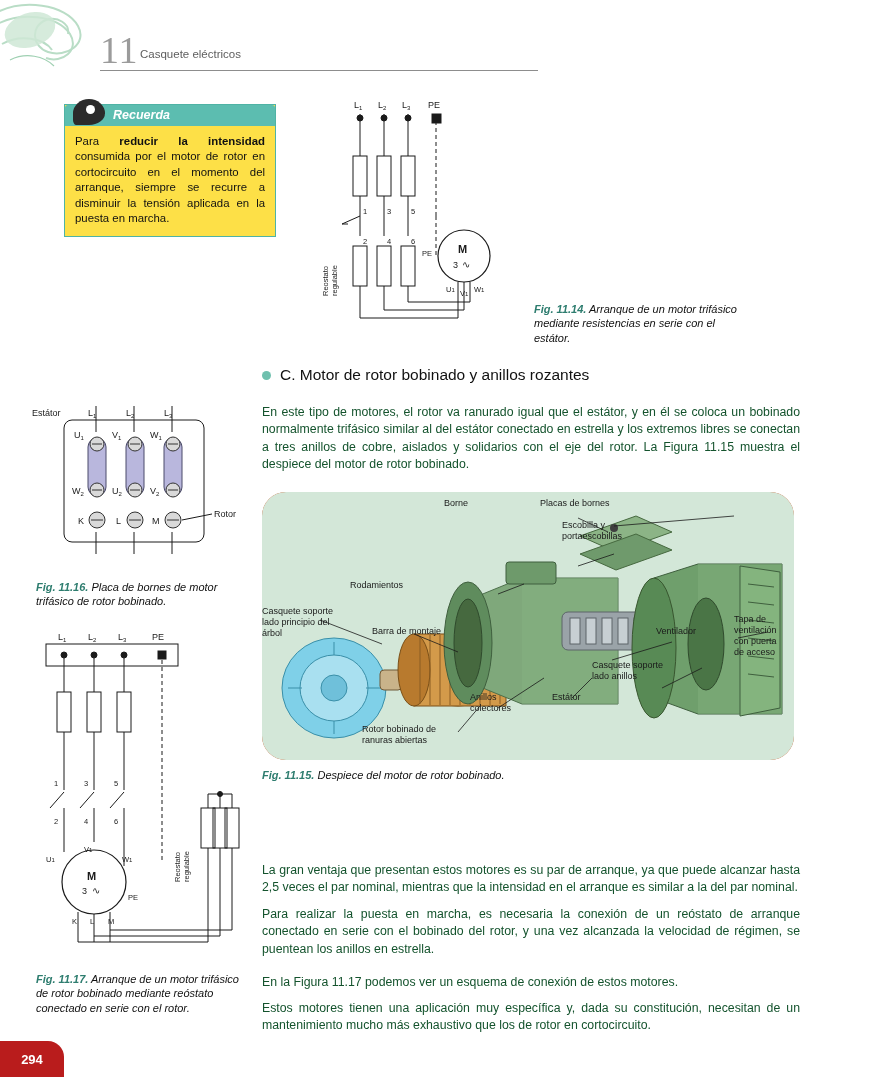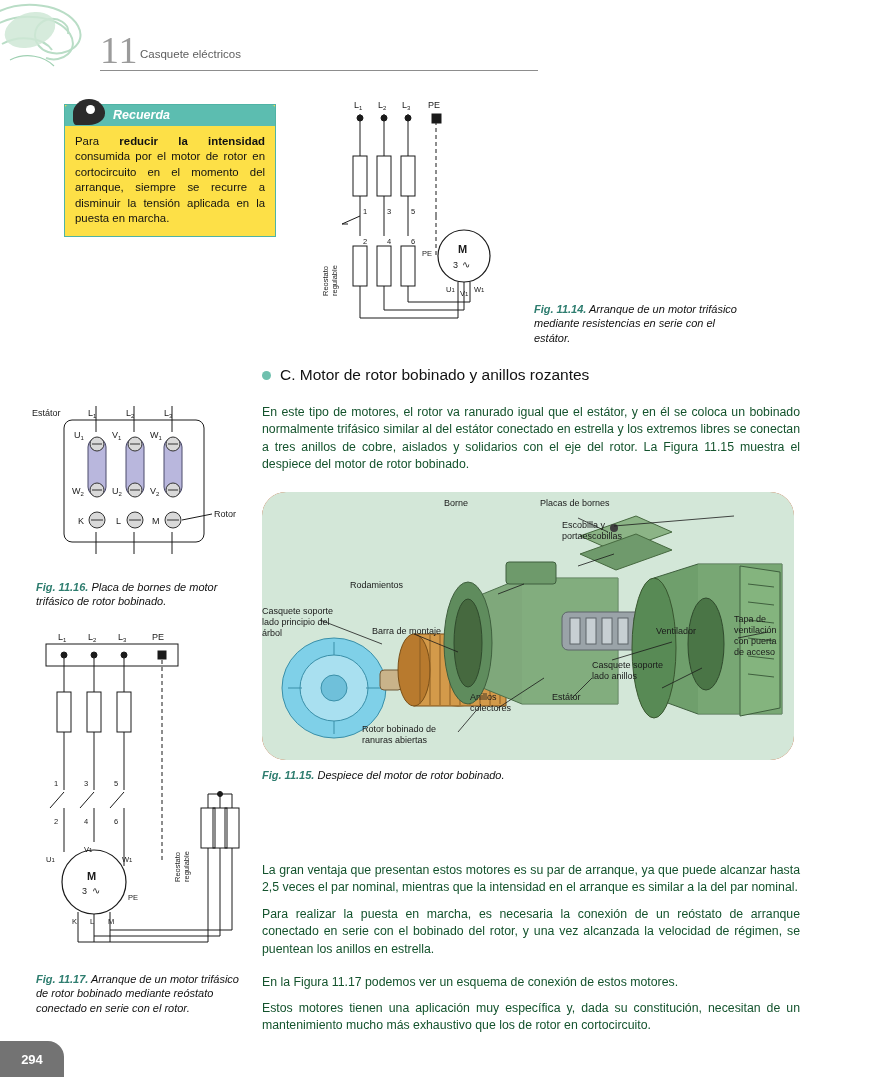--- a/index.html
+++ b/index.html
@@ -94,21 +94,21 @@
     border-radius:24px;
   }
   .fig1115cap{position:absolute;left:262px;top:768px;width:400px;}
 
   
   .fig1117{position:absolute;left:32px;top:630px;width:224px;height:330px;}
   .fig1117cap{position:absolute;left:36px;top:972px;width:214px;}
 
   
   .pagenum{
-    position:absolute;left:0;bottom:0;width:64px;height:36px;background:#737373;
+    position:absolute;left:0;bottom:0;width:64px;height:36px;background:#b91c1c;
     color:#fff;font-weight:bold;font-size:13px;
     display:flex;align-items:center;justify-content:center;
     border-radius:0 16px 0 0;
   }
   svg{display:block;}
   .lbl-s{font-size:9px;font-family:"Liberation Sans",sans-serif;}
   .lbl-xs{font-size:7.5px;font-family:"Liberation Sans",sans-serif;}
 </style>
 </head>
 <body>

